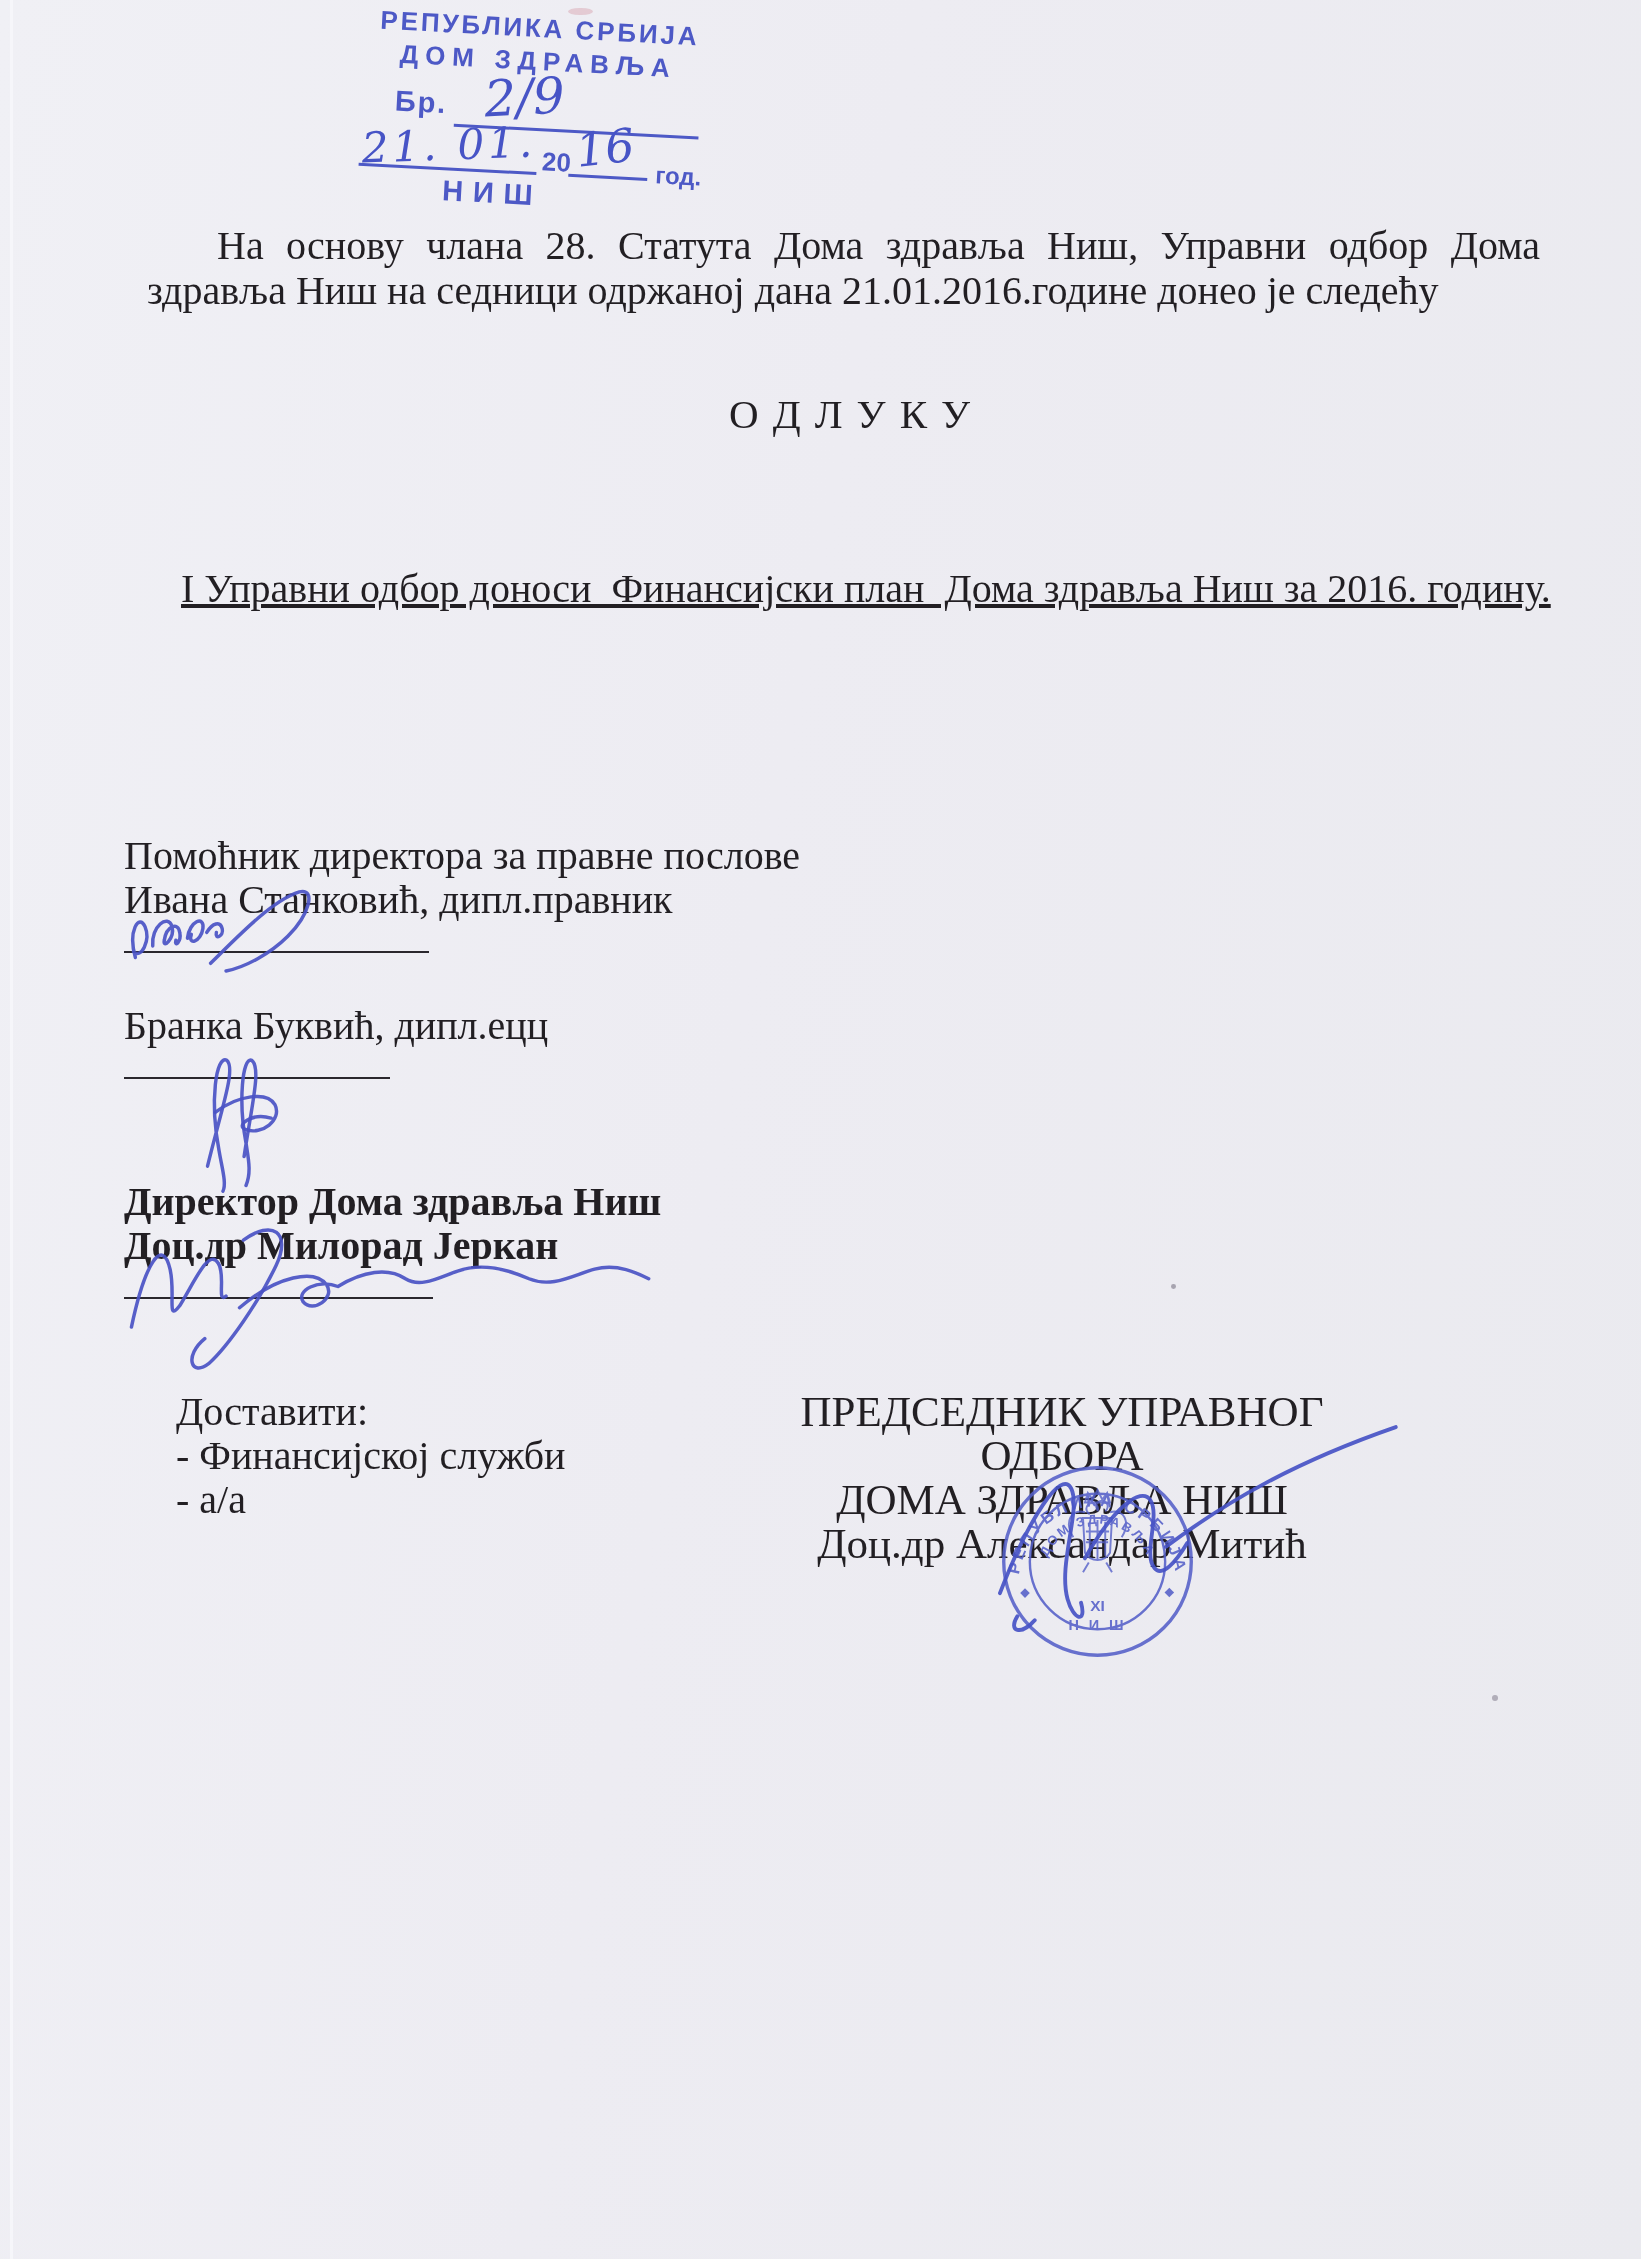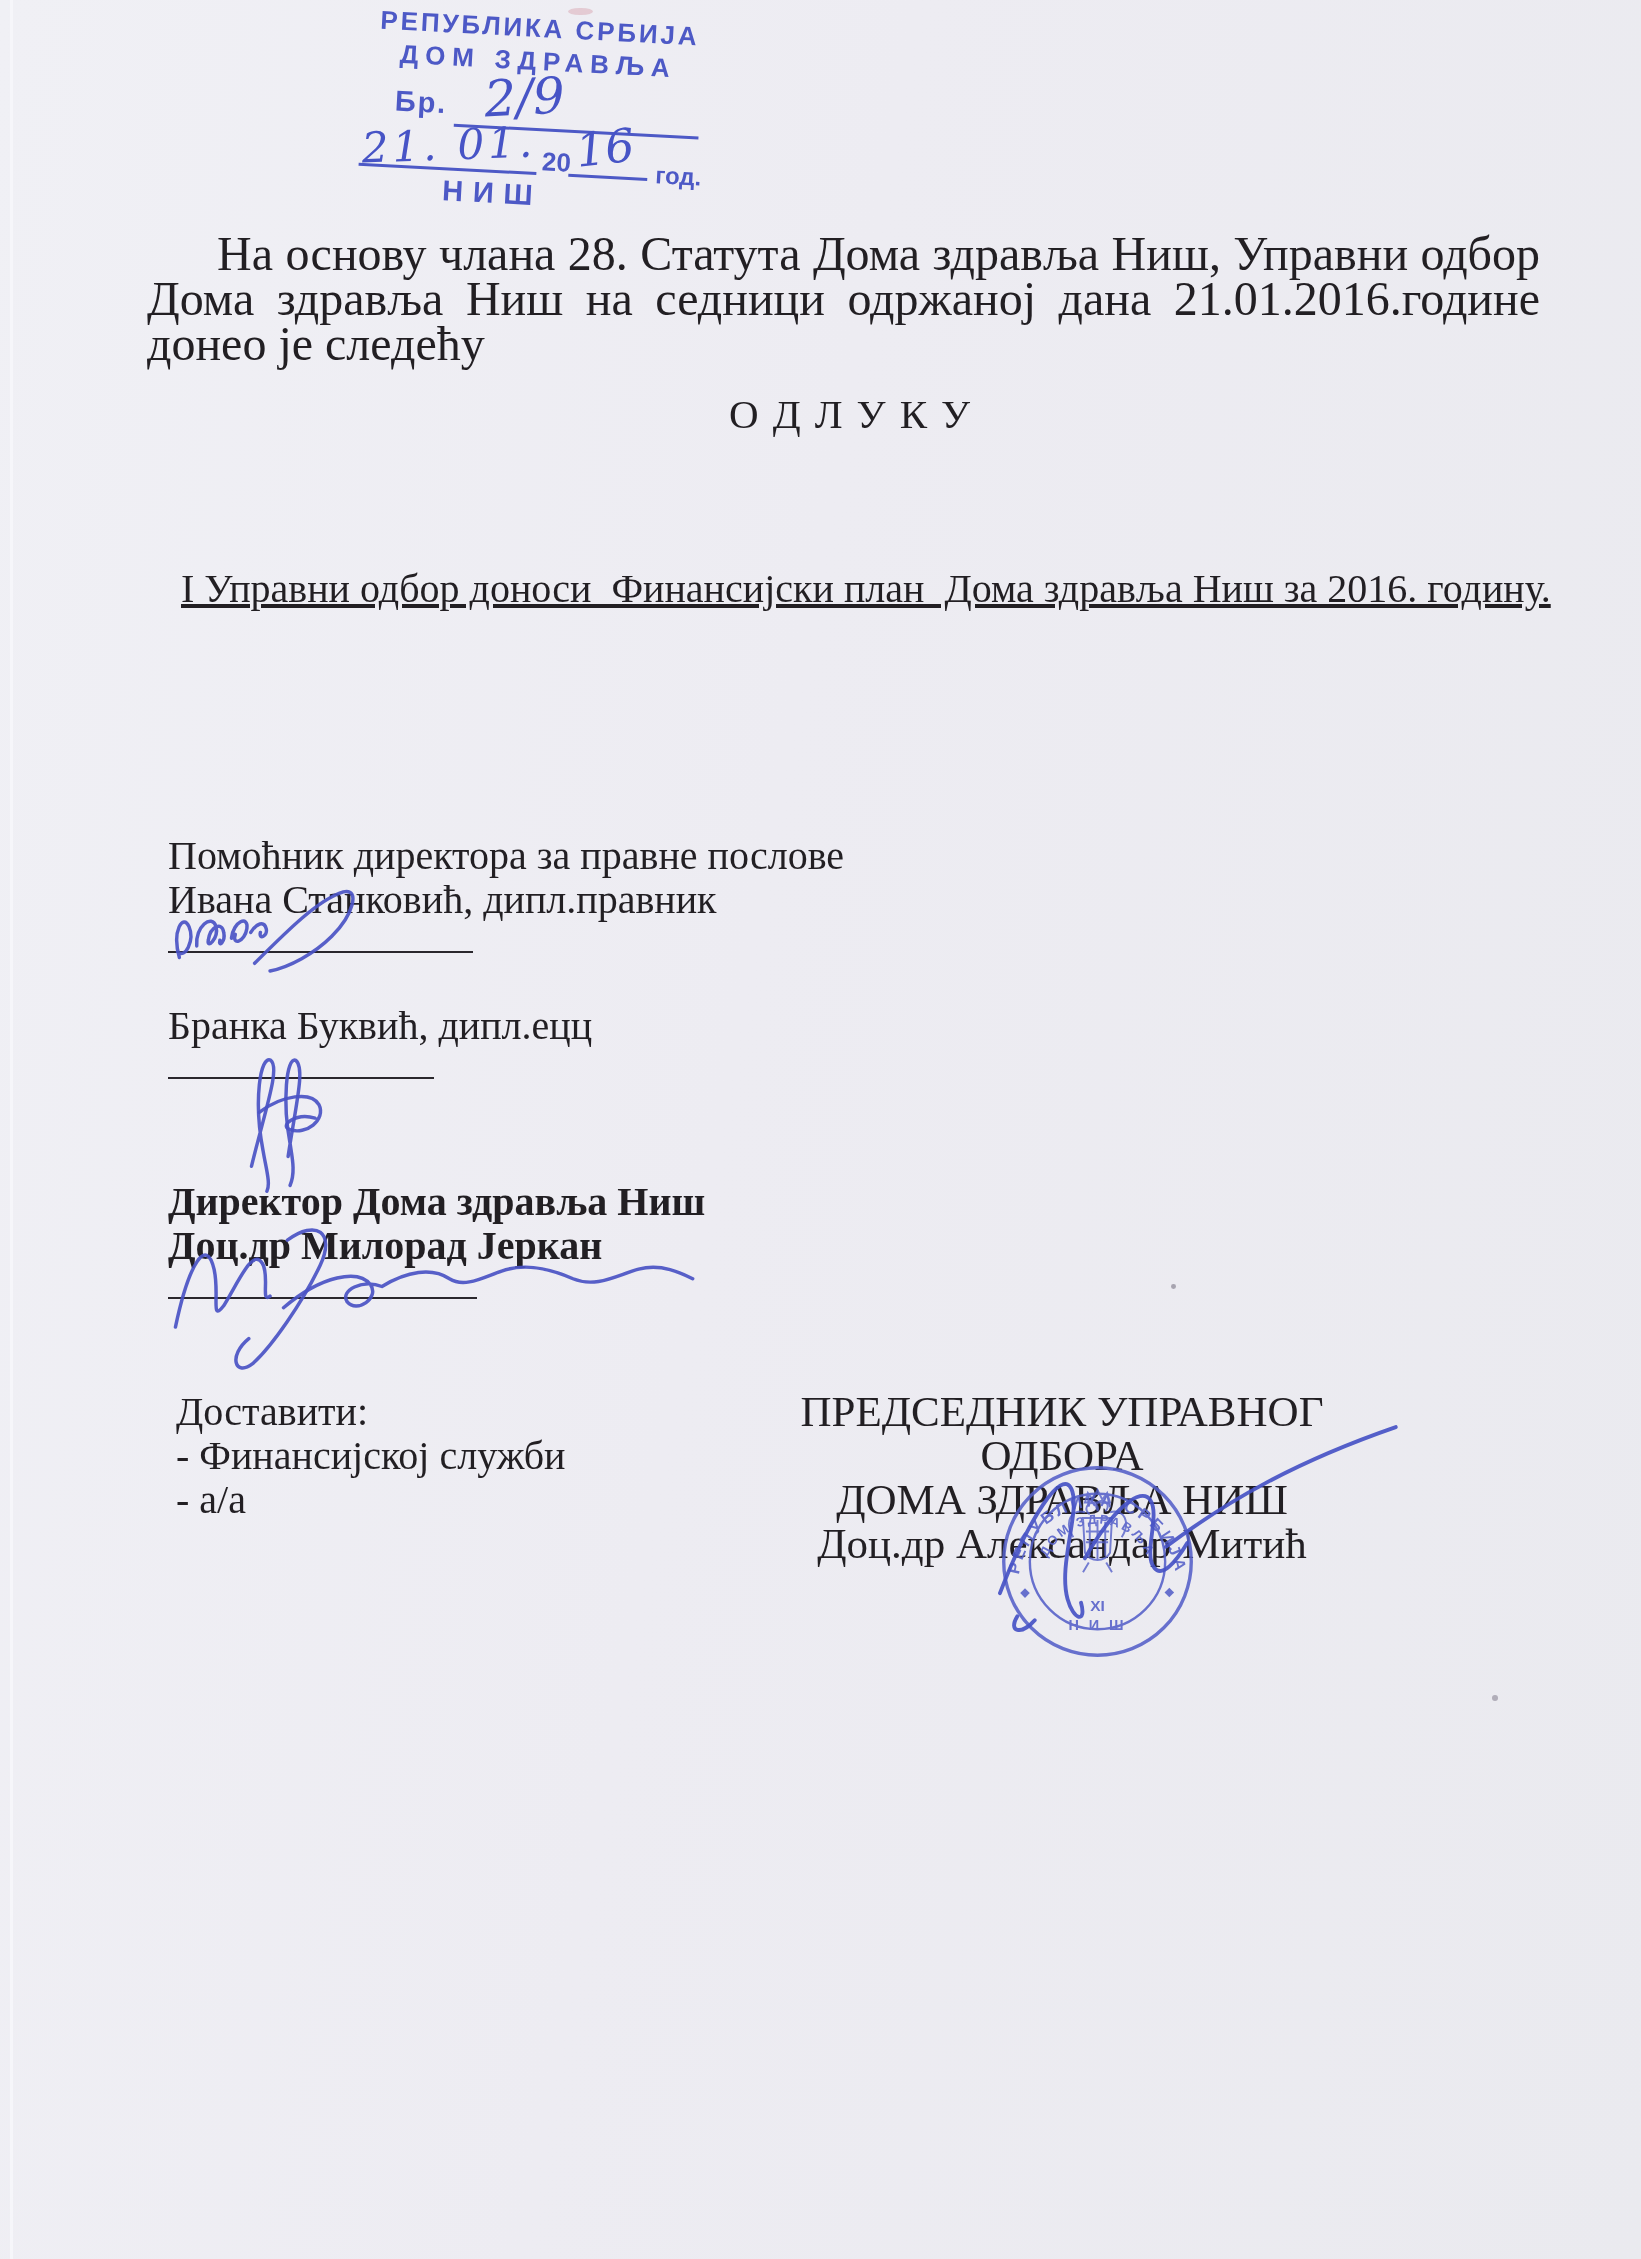--- a/index.html
+++ b/index.html
@@ -40,31 +40,31 @@
   .st-date-hand{position:absolute;left:1.9px;top:-9.7px;font-size:42px;transform:rotate(-5deg);letter-spacing:3.9px;}
   .u-date1{left:0px;bottom:9.7px;width:178px;}
   .st-year-prefix{position:absolute;left:183px;bottom:7.7px;font-size:26px;}
   .st-year-hand{position:absolute;left:216px;top:-17.4px;font-size:46px;transform:rotate(-9deg);}
   .u-date2{left:210px;bottom:9.7px;width:79px;}
   .st-year-suffix{position:absolute;left:297px;bottom:1.9px;font-size:24px;}
   .st-city{font-size:29px;letter-spacing:9.7px;margin:-5.8px 0 0 85px;}
   
   .intro{
     position:absolute;left:147px;right:101px;top:183px;
-    font-size:48px;line-height:45px;text-align:justify;text-indent:70px;
+    font-size:40px;line-height:45px;text-align:justify;text-indent:70px;
   }
   .doc-title{
     position:absolute;left:161px;right:101px;top:390px;
     font-size:41px;letter-spacing:1.9px;text-align:center;
   }
   .item{position:absolute;left:147px;right:58px;font-size:40px;line-height:45px;white-space:pre-wrap;text-indent:34px;text-decoration:underline;}
   .item-1{top:566px;}
   .item-2{top:647px;}
   
-  .sig-block{position:absolute;left:124px;font-size:40px;line-height:44px;margin-left:44px;}
+  .sig-block{position:absolute;left:124px;font-size:40px;line-height:44px;}
   .sig-block .sigline{margin-top:29px;border-bottom:2.9px solid #2a272d;height:0;}
   .blk1{top:834px;}  .blk1 .sigline{width:305px;}
   .blk2{top:1004px;} .blk2 .sigline{width:266px;}
   .blk3{top:1180px;font-weight:bold;} .blk3 .sigline{width:309px;}
   .sig-svg{position:absolute;pointer-events:none;}
   .sig-svg path{fill:none;stroke:#4a53c4;stroke-width:3.6;stroke-linecap:round;stroke-linejoin:round;opacity:.92;}
   .sig1{left:-5.8px;top:48px;}
   .sig2{left:39px;top:39px;}
   .sig3{left:-7.7px;top:33px;}
   

